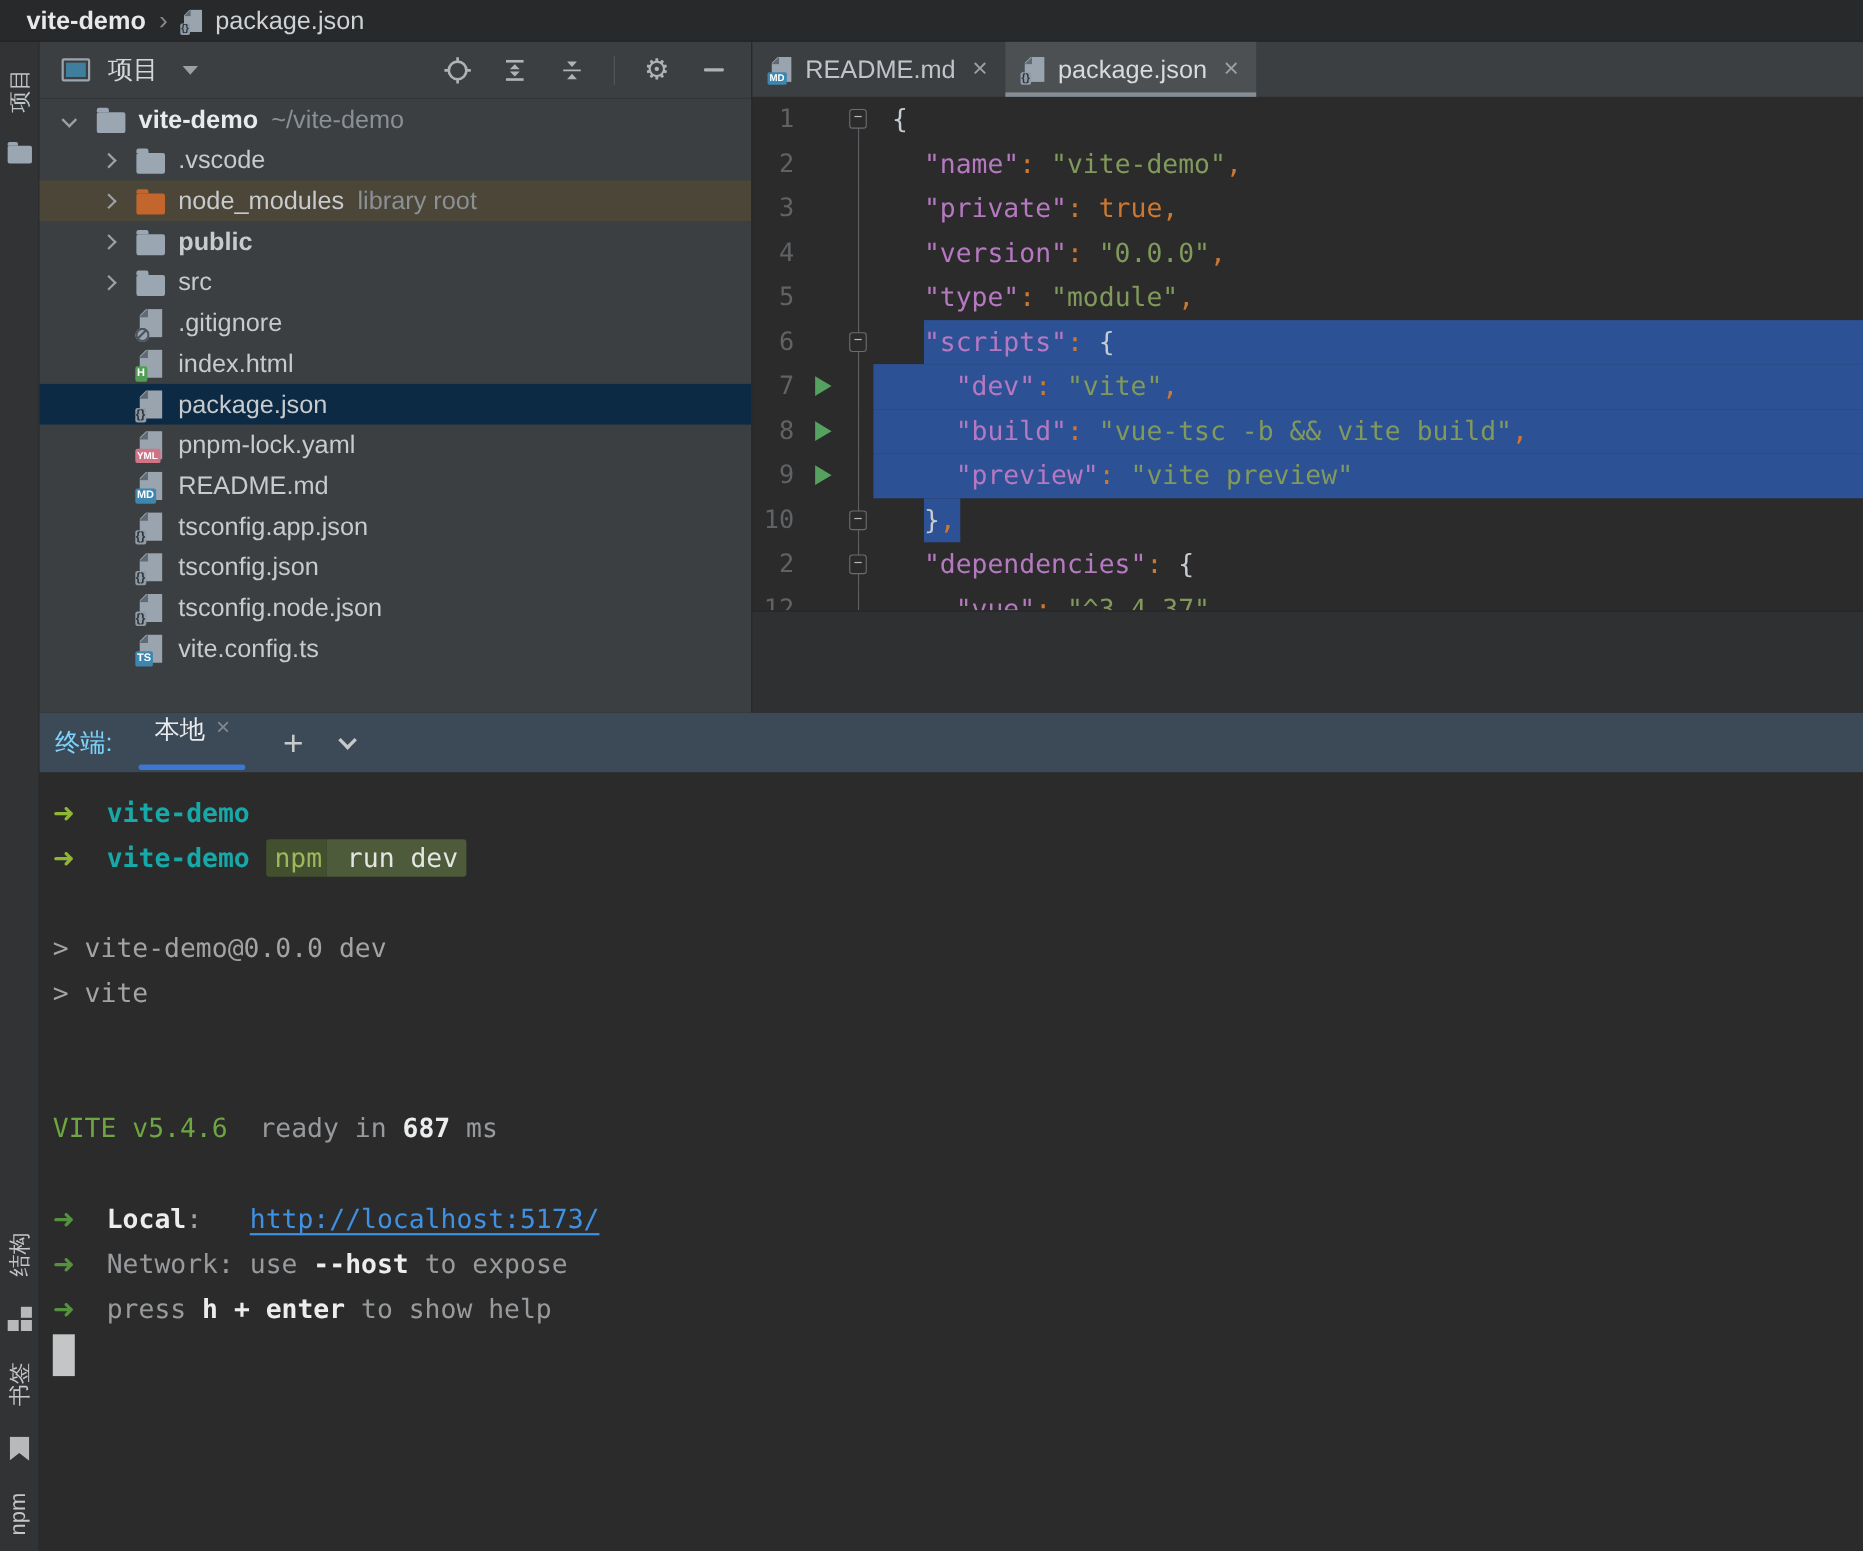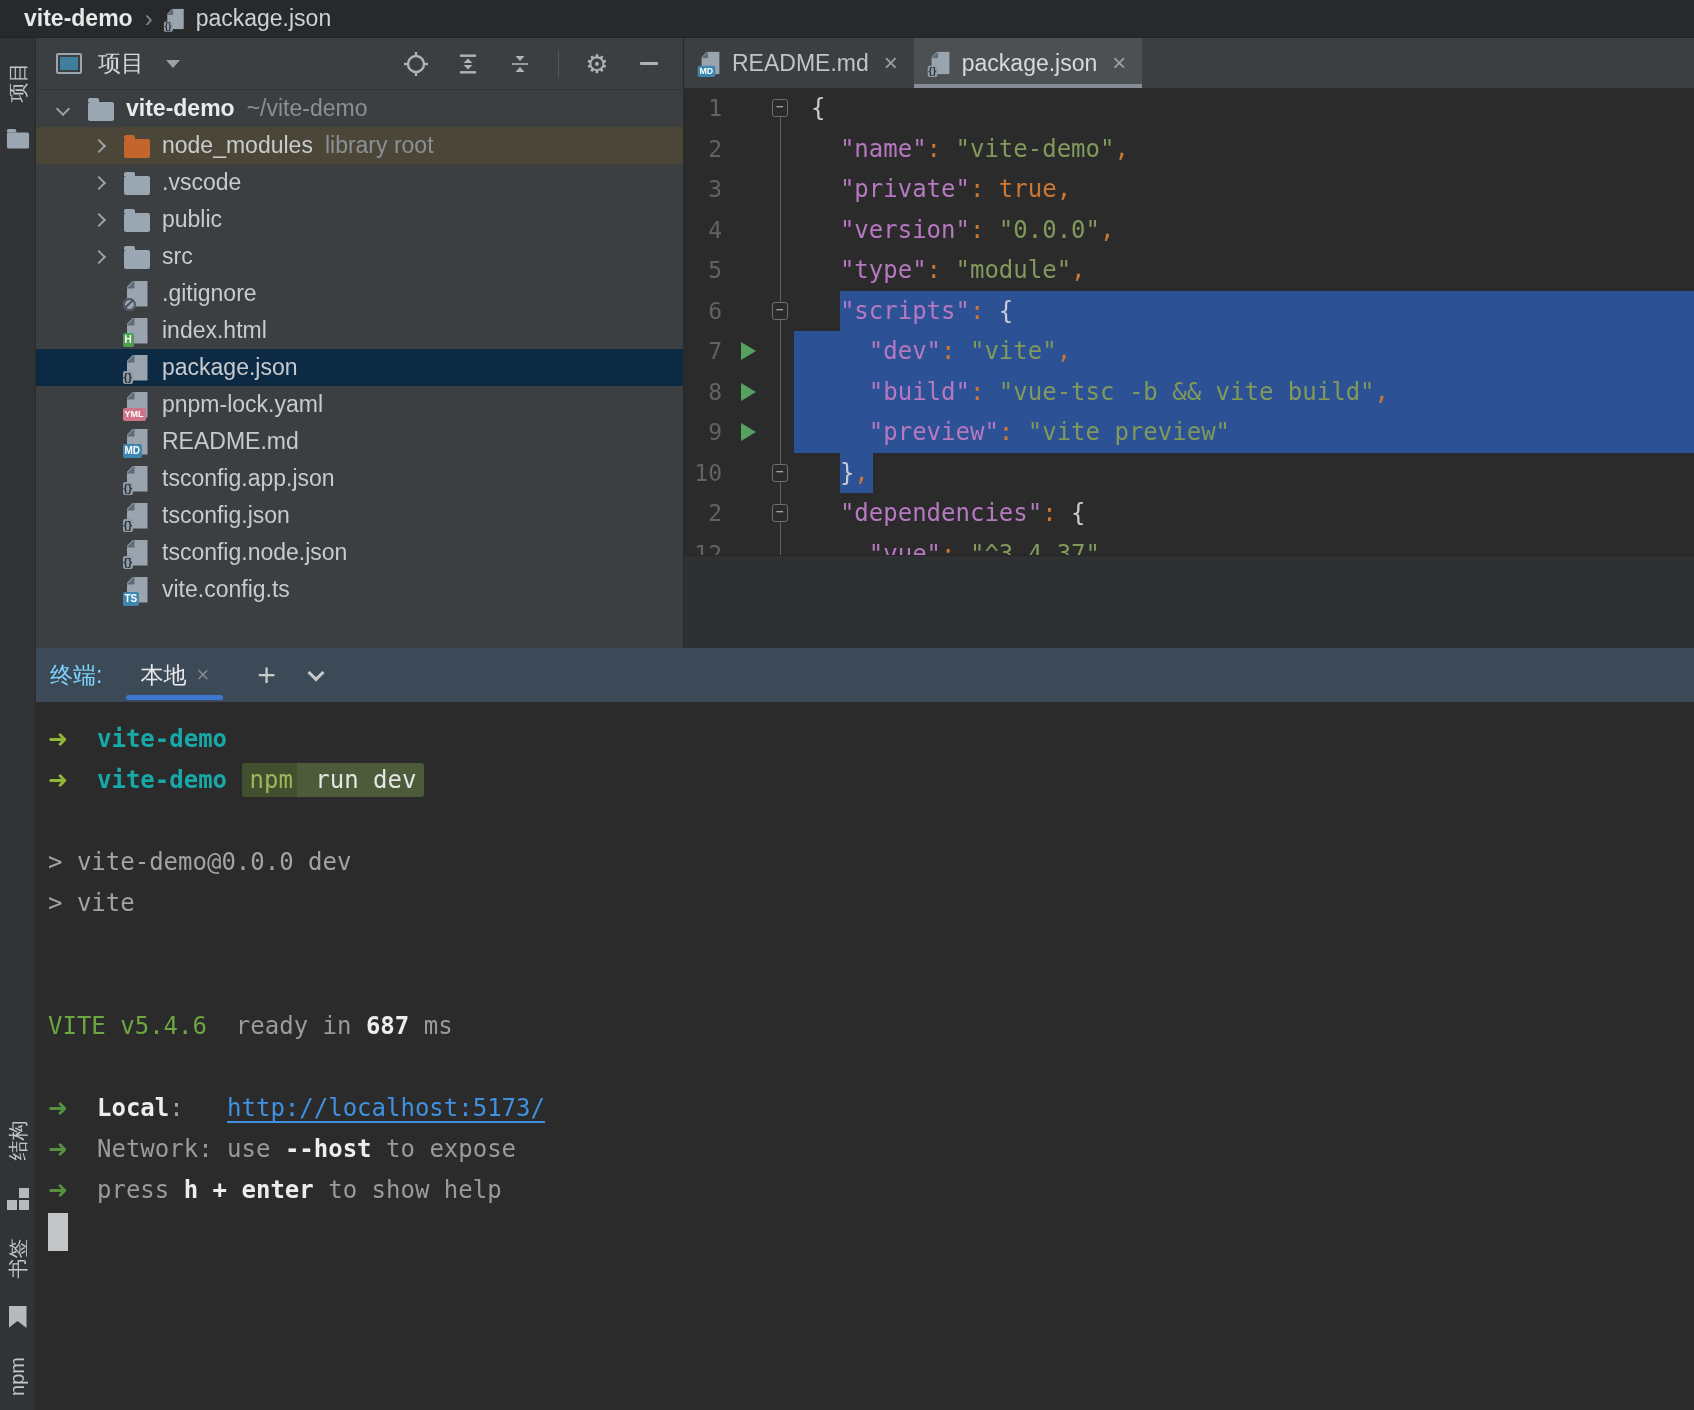--- a/index.html
+++ b/index.html
@@ -116,22 +116,22 @@
   .crow.sel-chip .rest{background:var(--sel);padding-right:4px}
   .tk-key{color:var(--key)} .tk-str{color:var(--str)} .tk-orange{color:var(--orange)}
   .tk-brace{color:var(--brace)}
   .editor-bottom{position:absolute;left:0;right:0;top:517px;bottom:0;background:#2e3032;
                  border-top:1px solid #232526}
   
   .terminal{position:absolute;left:36px;top:648px;width:1658px;height:762px;background:var(--editor)}
   .term-head{height:54px;background:var(--termhead);display:flex;align-items:center;
              padding-left:14px;gap:8px}
   .term-label{font-size:23px;color:#7dd3fc}
-  .term-tab{position:relative;height:100%;display:flex;align-items:center;gap:10px;
-            padding:12px 18px;margin-left:12px}
+  .term-tab{position:relative;height:100%;display:flex;gap:10px;
+            padding:0 18px;margin-left:12px}
   .term-tab .name{font-size:23px;color:#e8eaec}
   .term-tab .x{color:#84888c;font-size:22px}
   .term-tab::after{content:"";position:absolute;left:4px;right:4px;bottom:2px;height:5px;
                    border-radius:3px;background:var(--blueline)}
   .term-plus{font-size:32px;color:#c7c9cb;font-weight:300;margin-left:22px;line-height:1}
   .term-chev{width:12px;height:12px;border-right:3px solid #c7c9cb;border-bottom:3px solid #c7c9cb;
              transform:rotate(45deg);margin-left:26px;margin-top:-4px}
   .term-body{padding:16px 0 0 12px;font-family:"DejaVu Sans Mono","DejaVu Sans",monospace;
              font-size:24px}
   .tline{height:41px;display:flex;align-items:center;white-space:pre}
@@ -233,40 +233,40 @@
       <div class="trow root" style="padding-left: 14px;">
         <span class="slot">
           <span class="chev down"></span>
         </span>
         <span class="islot">
           <span class="folder"></span>
         </span>
         <span class="lbl">vite-demo</span>
         <span class="ann">~/vite-demo</span>
       </div>
+      <div class="trow " style="padding-left: 50px;">
+        <span class="slot">
+          <span class="chev"></span>
+        </span>
+        <span class="islot">
+          <span class="folder"></span>
+        </span>
+        <span class="lbl">.vscode</span>
+      </div>
       <div class="trow lib" style="padding-left: 50px;">
         <span class="slot">
           <span class="chev"></span>
         </span>
         <span class="islot">
           <span class="folder orange"></span>
         </span>
         <span class="lbl">node_modules</span>
         <span class="ann">library root</span>
       </div>
-      <div class="trow " style="padding-left: 50px;">
-        <span class="slot">
-          <span class="chev"></span>
-        </span>
-        <span class="islot">
-          <span class="folder"></span>
-        </span>
-        <span class="lbl">.vscode</span>
-      </div>
-      <div class="trow " style="padding-left: 50px;">
+      <div class="trow " style="padding-left: 50px; font-weight: bold;">
         <span class="slot">
           <span class="chev"></span>
         </span>
         <span class="islot">
           <span class="folder"></span>
         </span>
         <span class="lbl">public</span>
       </div>
       <div class="trow " style="padding-left: 50px;">
         <span class="slot">

